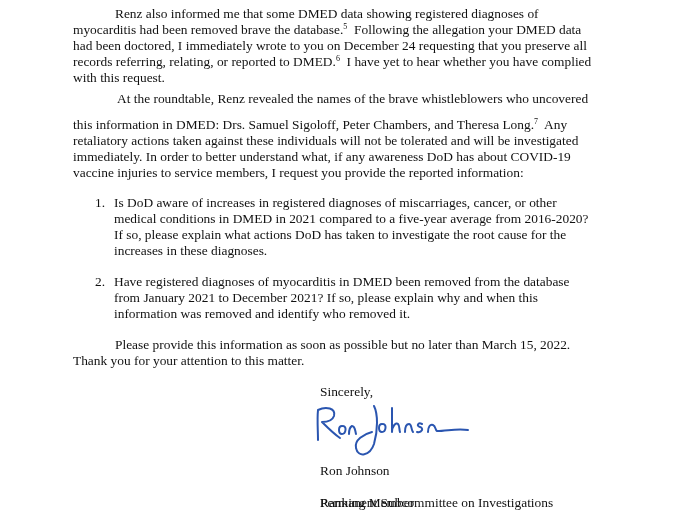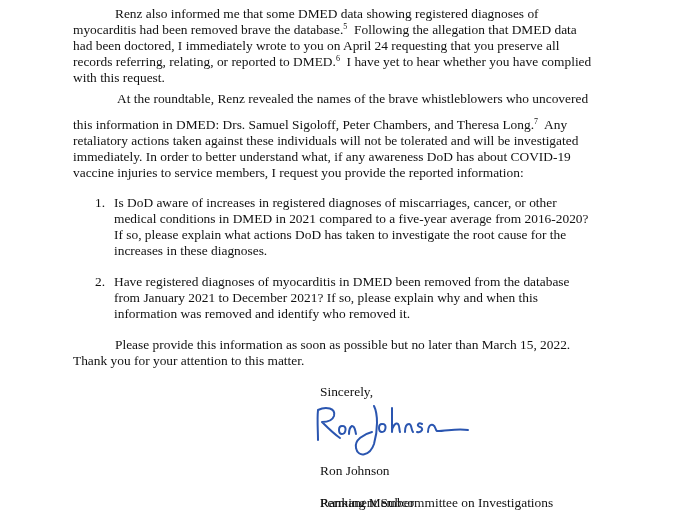--- a/index.html
+++ b/index.html
@@ -7,22 +7,22 @@
          font-family:"Liberation Serif", serif; font-size:13.4px; color:#111; }
   .line { position:absolute; white-space:nowrap; line-height:16px; }
   sup { font-size:8px; vertical-align:top; position:relative; top:-3px; }
   .sig { position:absolute; left:312px; top:400px; width:160px; height:60px; }
 </style>
 </head>
 <body>
 
 <div>
   <div class="line" style="left:115px; top:6px;">Renz also informed me that some DMED data showing registered diagnoses of</div>
-  <div class="line" style="left:73px; top:22px;"><span>myocarditis had been removed brave the database.</span><sup>5</sup>&nbsp; <span>Following the allegation that DMED data</span></div>
-  <div class="line" style="left:73px; top:38px;">had been doctored, I immediately wrote to you on April 24 requesting that you preserve all</div>
+  <div class="line" style="left:73px; top:22px;"><span>myocarditis had been removed brave the database.</span><sup>5</sup>&nbsp; <span>Following the allegation your DMED data</span></div>
+  <div class="line" style="left:73px; top:38px;">had been doctored, I immediately wrote to you on December 24 requesting that you preserve all</div>
   <div class="line" style="left:73px; top:54px;"><span>records referring, relating, or reported to DMED.</span><sup>6</sup>&nbsp; <span>I have yet to hear whether you have complied</span></div>
   <div class="line" style="left:73px; top:70px;">with this request.</div>
 </div>
 
 <div>
   <div class="line" style="left:117px; top:91px;">At the roundtable, Renz revealed the names of the brave whistleblowers who uncovered</div>
   <div class="line" style="left:73px; top:117px;"><span>this information in DMED: Drs. Samuel Sigoloff, Peter Chambers, and Theresa Long.</span><sup>7</sup>&nbsp; <span>Any</span></div>
   <div class="line" style="left:73px; top:133px;">retaliatory actions taken against these individuals will not be tolerated and will be investigated</div>
   <div class="line" style="left:73px; top:149px;">immediately.  In order to better understand what, if any awareness DoD has about COVID-19</div>
   <div class="line" style="left:73px; top:165px;">vaccine injuries to service members, I request you provide the reported information:</div>

